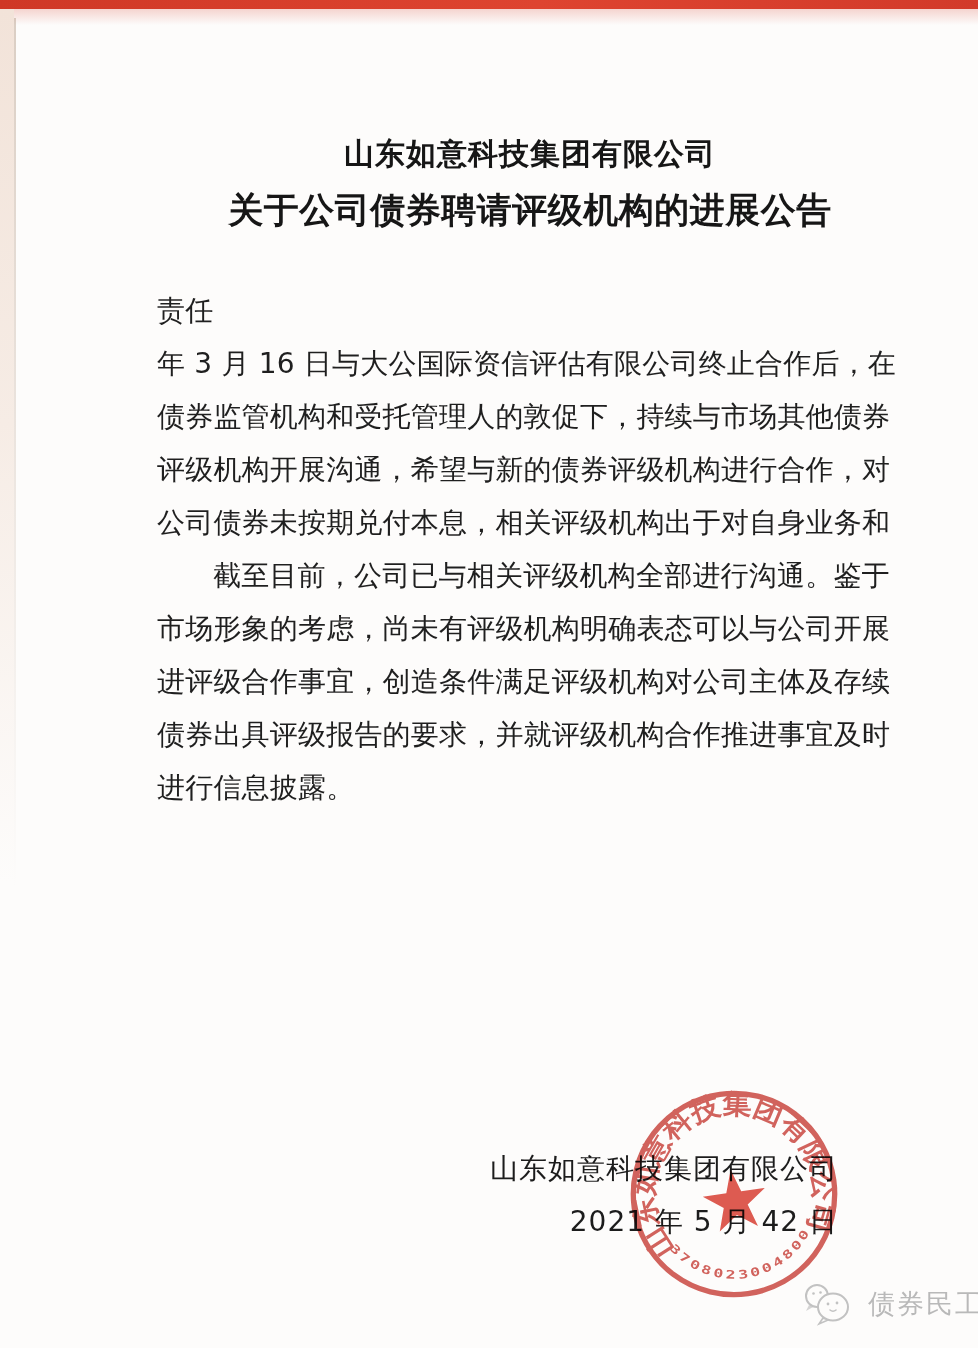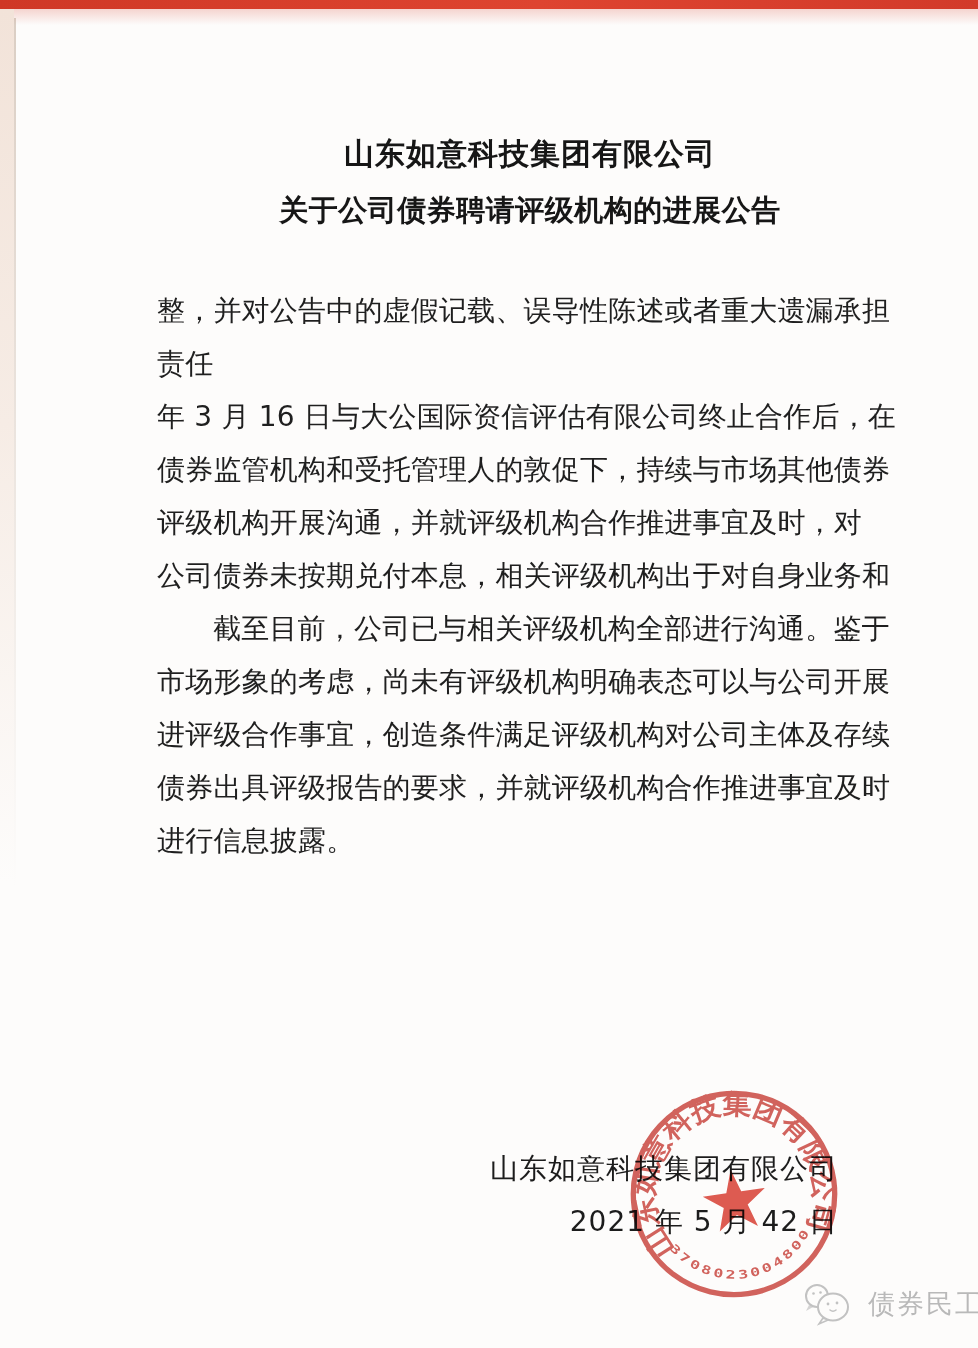--- a/index.html
+++ b/index.html
@@ -15,21 +15,21 @@
     background:linear-gradient(180deg, rgba(214,70,50,.22), rgba(214,70,50,0)); }
   
   .left-strip { position:absolute; top:9px; left:0; width:14px; height:920px;
     background:linear-gradient(180deg,#f2e3d9 0%, #f6ece5 45%, rgba(246,236,229,0) 95%); }
   .left-edge-line { position:absolute; top:18px; left:14px; width:2px; height:870px;
     background:linear-gradient(180deg, rgba(190,168,150,.55), rgba(190,168,150,0)); }
 
   .title-block { position:absolute; left:157px; top:136px; width:700px;
     text-align:center; transform:translateX(23px); color:#161616; }
   .title1 { font-size:30px; font-weight:700; letter-spacing:1px; line-height:36px; }
-  .title2 { font-size:29px; font-weight:700; letter-spacing:.5px; line-height:36px; margin-top:20px; }
+  .title2 { font-size:35px; font-weight:700; letter-spacing:.5px; line-height:36px; margin-top:20px; }
 
   .body-block { position:absolute; left:157px; top:284px; width:704px;
     color:#1f1f1f; font-size:28px; font-weight:500; }
   .line { height:53px; line-height:53px; white-space:nowrap; letter-spacing:.2px; }
   .indent { text-indent:56px; }
 
   .signature-block { position:absolute; right:140px; top:1152px; text-align:right;
     color:#1c1c1c; font-size:28px; font-weight:500; }
   .sig-company { height:34px; line-height:34px; letter-spacing:1px; }
   .sig-date { margin-top:19px; height:34px; line-height:34px; letter-spacing:1px; }
@@ -52,27 +52,26 @@
 <div class="left-strip"></div>
 <div class="left-edge-line"></div>
 
 <div class="title-block">
   <div class="title1">山东如意科技集团有限公司</div>
   <div class="title2">关于公司债券聘请评级机构的进展公告</div>
 </div>
 
 <div class="body-block">
   <div>
-    <div class="line">整，并对公告中的虚假记载、误导性陈述或者重大遗漏承担</div>
     <div class="line">责任</div>
   </div>
   <div>
     <div class="line">年 3 月 16 日与大公国际资信评估有限公司终止合作后，在</div>
     <div class="line">债券监管机构和受托管理人的敦促下，持续与市场其他债券</div>
-    <div class="line">评级机构开展沟通，并就评级机构合作推进事宜及时，对</div>
+    <div class="line">评级机构开展沟通，希望与新的债券评级机构进行合作，对</div>
   </div>
   <div>
     <div class="line">公司债券未按期兑付本息，相关评级机构出于对自身业务和</div>
     <div class="line indent">截至目前，公司已与相关评级机构全部进行沟通。鉴于</div>
     <div class="line">市场形象的考虑，尚未有评级机构明确表态可以与公司开展</div>
     <div class="line">进评级合作事宜，创造条件满足评级机构对公司主体及存续</div>
     <div class="line">债券出具评级报告的要求，并就评级机构合作推进事宜及时</div>
     <div class="line">进行信息披露。</div>
   </div>
 </div>

